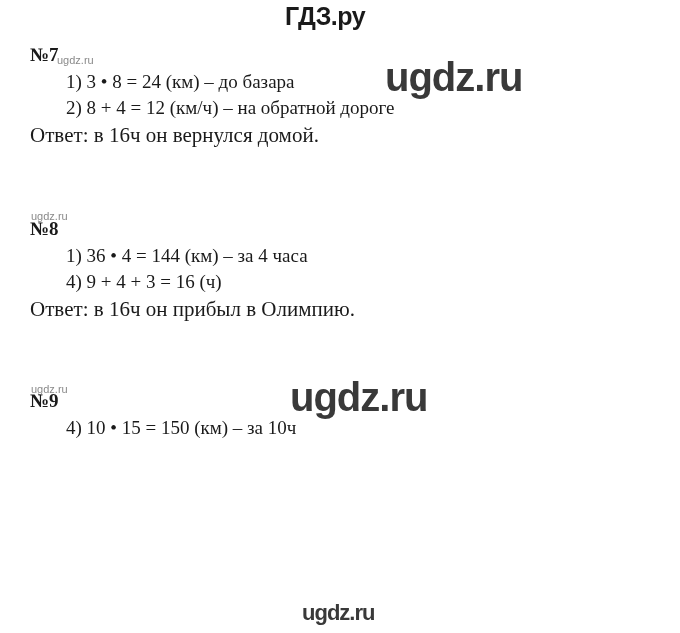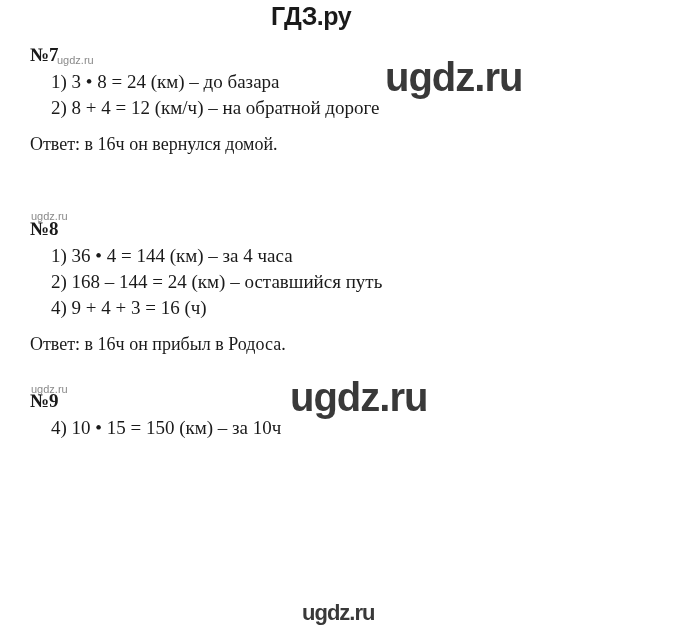--- a/index.html
+++ b/index.html
@@ -10,21 +10,21 @@
     background: #ffffff;
     font-family: "Liberation Serif", serif;
     color: #1a1a1a;
     position: relative;
     overflow: hidden;
   }
 
   
   .site-title {
     position: absolute;
-    left: 271px;
+    left: 285px;
     top: 2px;
     font-family: "Liberation Sans", sans-serif;
     font-weight: bold;
     font-size: 25px;
     color: #1a1a1a;
     letter-spacing: -0.5px;
   }
 
   
   .wm-big {
@@ -60,27 +60,27 @@
   .task-num {
     font-family: "Liberation Serif", serif;
     font-weight: bold;
     font-size: 19px;
     line-height: 22px;
     margin: 0 0 3px 0;
   }
   .step {
     font-size: 19px;
     line-height: 26px;
-    margin-left: 21px;
+    margin-left: 36px;
     white-space: nowrap;
   }
   .answer {
-    font-size: 18px;
+    font-size: 21px;
     line-height: 26px;
-    margin-top: 10px;
+    margin-top: 1px;
     white-space: nowrap;
   }
 
   #task7 { top: 44px; }
   #task8 { top: 218px; }
   #task9 { top: 390px; }
 </style>
 </head>
 <body>
 
@@ -96,21 +96,20 @@
 <div class="task" id="task7">
   <div class="task-num">№7</div>
   <div class="step">1) 3 • 8 = 24 (км) – до базара</div>
   <div class="step">2) 8 + 4 = 12 (км/ч) – на обратной дороге</div>
   <div class="answer">Ответ: в 16ч он вернулся домой.</div>
 </div>
 
 <div class="task" id="task8">
   <div class="task-num">№8</div>
   <div class="step">1) 36 • 4 = 144 (км) – за 4 часа</div>
-  <div class="step">2) 168 – 144 = 24 (км) – оставшийся путь</div>
   <div class="step">4) 9 + 4 + 3 = 16 (ч)</div>
-  <div class="answer">Ответ: в 16ч он прибыл в Родоса.</div>
+  <div class="answer">Ответ: в 16ч он прибыл в Олимпию.</div>
 </div>
 
 <div class="task" id="task9">
   <div class="task-num">№9</div>
   <div class="step">4) 10 • 15 = 150 (км) – за 10ч</div>
 </div>
 
 </body></html>

